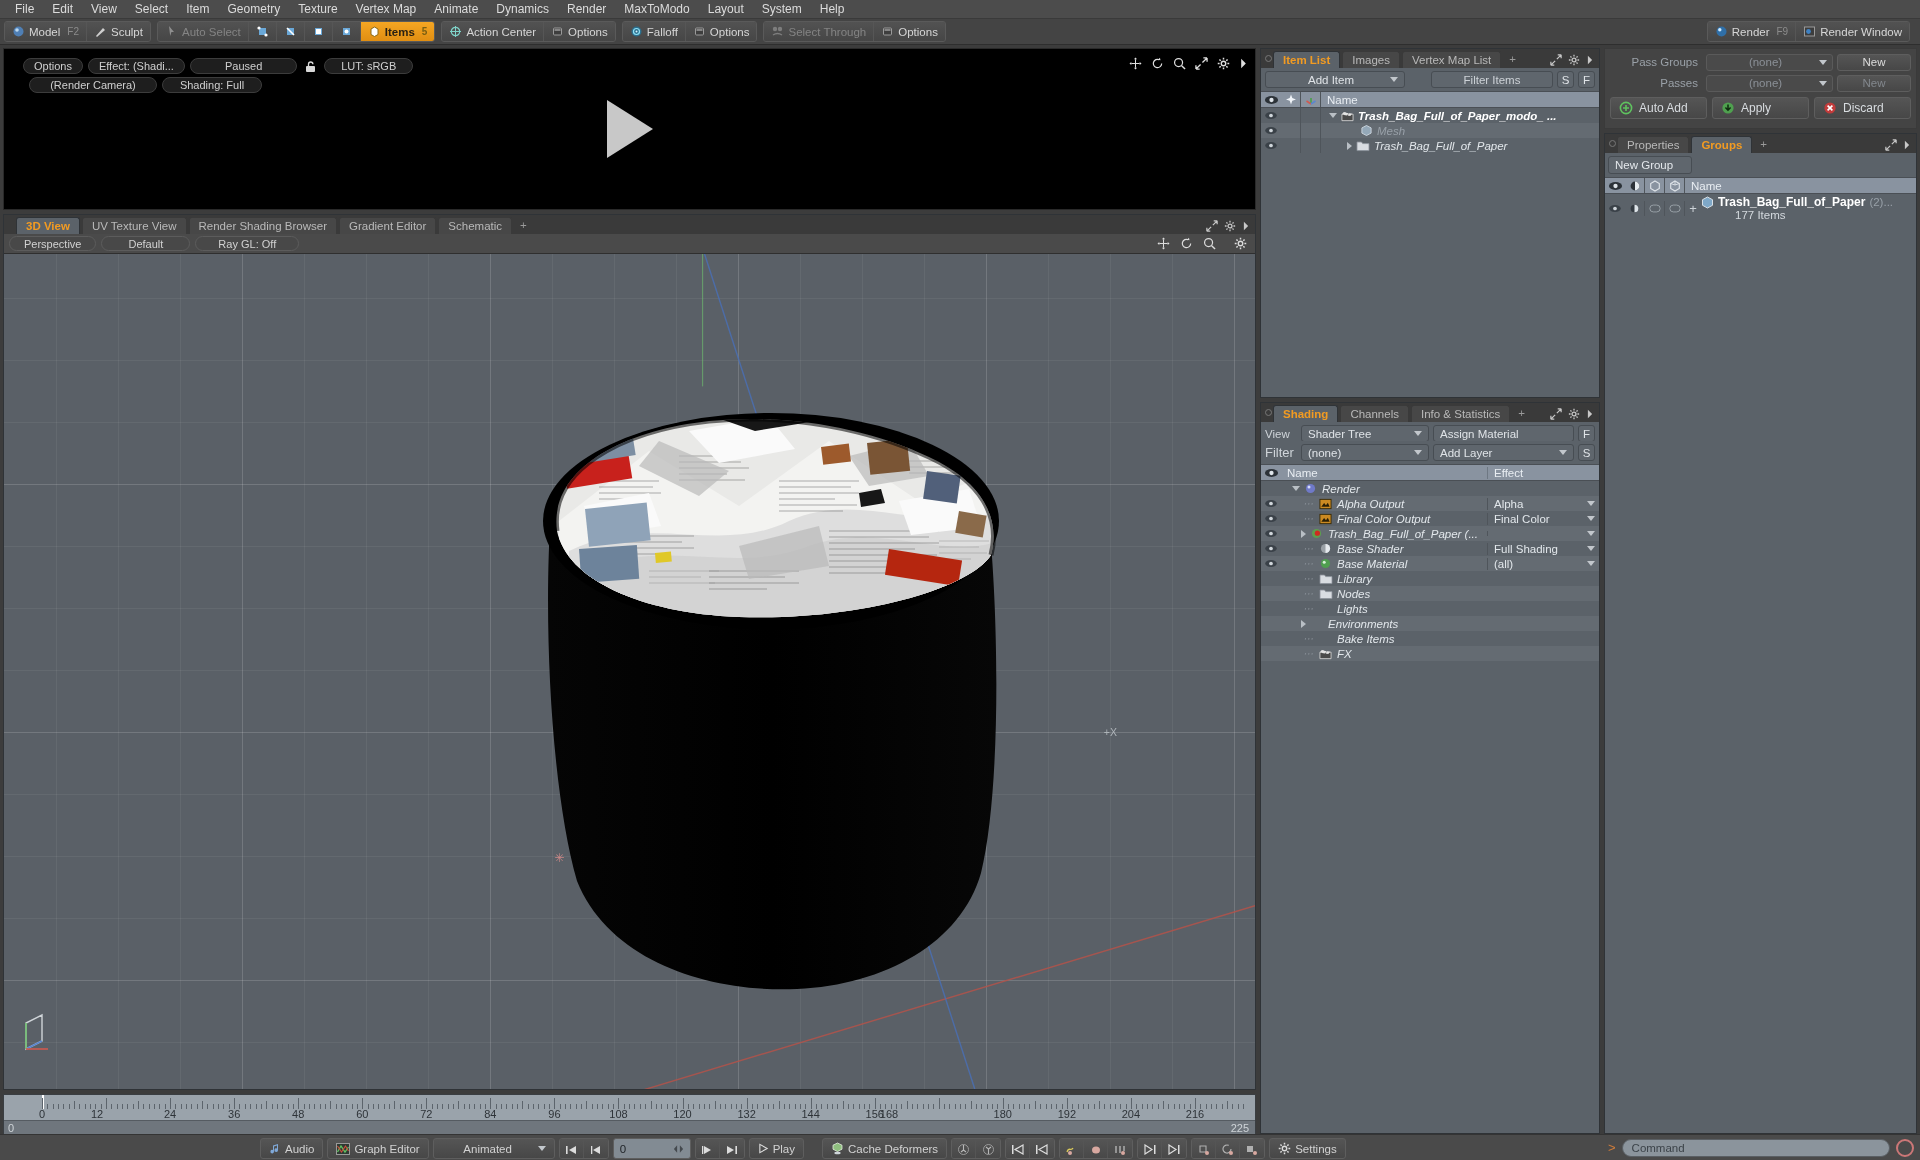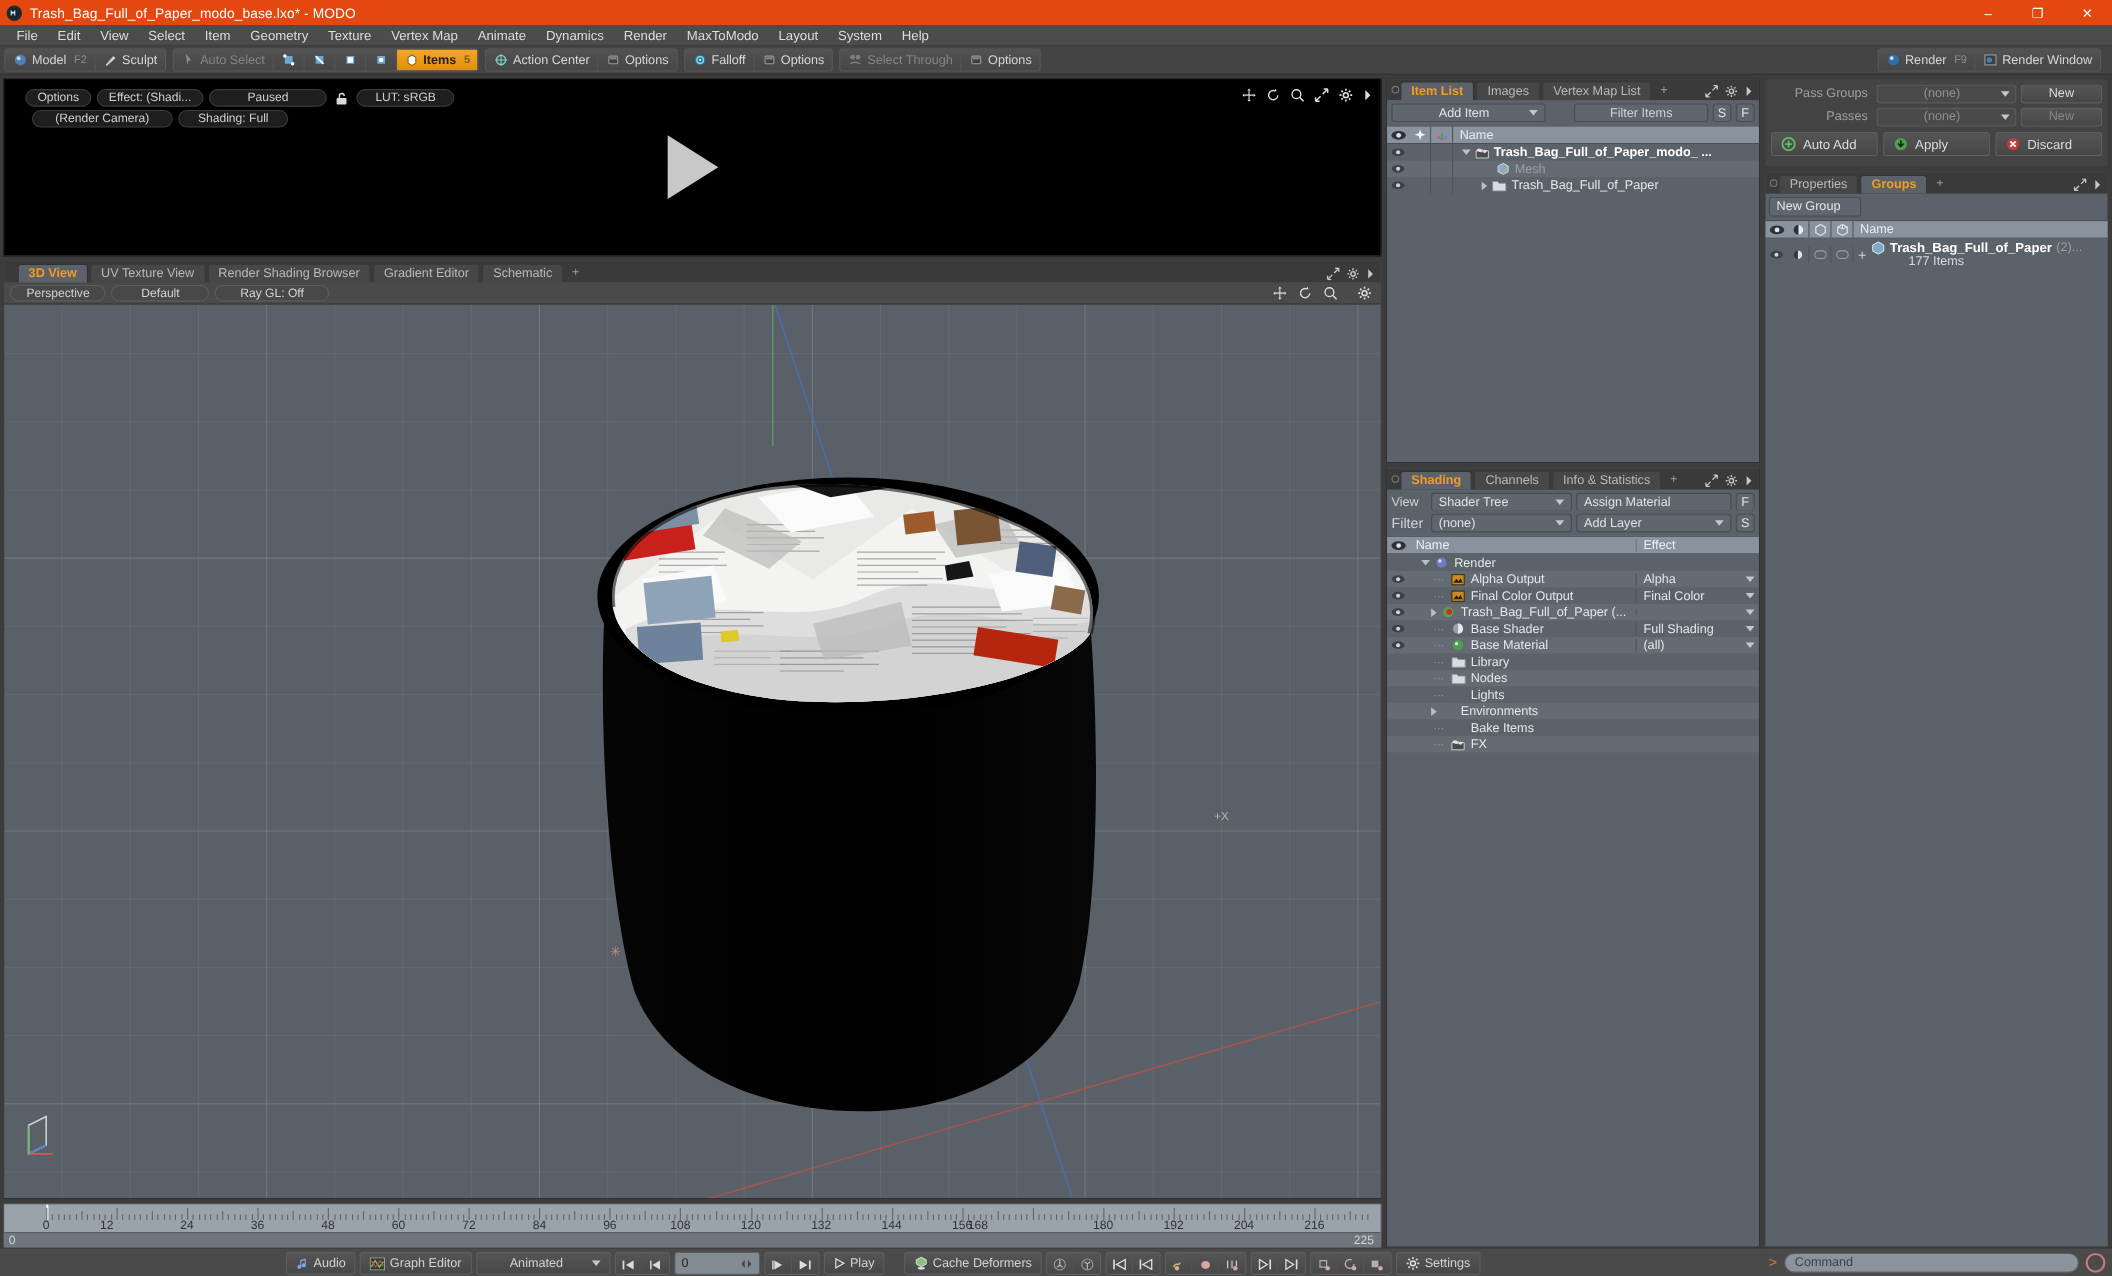--- a/index.html
+++ b/index.html
@@ -124,21 +124,21 @@
   .caret{width:0;height:0;border-left:4px solid transparent;border-right:4px solid transparent;
          border-top:5px solid #c2c7cc;}
   .lhead{height:17px;background:#8993a0;display:flex;align-items:center;flex:0 0 17px;
          border-top:1px solid #4a4f55;border-bottom:1px solid #4a4f55;}
   .lhead .cell{font-size:11.5px;color:#e8edf2;padding-left:6px;}
   .lrows{flex:1;overflow:hidden;background:#5b6269;min-height:0;}
   .lrow{height:15px;display:flex;align-items:center;font-size:11.5px;color:#e2e7eb;}
   .lrow.alt{background:#646b72;}
   .eye{width:20px;flex:0 0 20px;display:flex;align-items:center;justify-content:center;}
   .colsm{width:20px;flex:0 0 20px;border-right:1px solid #4f555b;height:15px;}
-  .nm{flex:1;display:flex;align-items:center;gap:4px;overflow:hidden;white-space:nowrap;}
+  .nm{flex:1;display:flex;align-items:center;gap:4px;overflow:hidden;white-space:nowrap;font-style:italic;}
   .nm.b{font-weight:bold;color:#fff;}
   .nm.muted{color:#98a0a8;}
   .effcell{width:112px;flex:0 0 112px;display:flex;align-items:center;justify-content:space-between;
            padding:0 4px 0 6px;border-left:1px solid #4f555b;font-size:11.5px;color:#e2e7eb;}
   .tri{width:0;height:0;border-left:5px solid #b9bfc5;border-top:4px solid transparent;border-bottom:4px solid transparent;}
   .tri.dn{border-left:4px solid transparent;border-right:4px solid transparent;border-top:5px solid #b9bfc5;border-bottom:none;}
   .dash{width:14px;flex:0 0 14px;color:#8d959c;font-size:10px;text-align:center;}
 
   
   .passrow{display:flex;align-items:center;gap:4px;height:18px;margin-bottom:3px;}
@@ -166,34 +166,20 @@
 
   
   .model{position:absolute;}
   svg{display:block;}
 </style>
 </head>
 <body>
 
 <div class="app">
 
-  <div class="titlebar">
-    <div class="tb-icon">
-      <svg width="10" height="10" viewBox="0 0 10 10">
-          <circle cx="5" cy="5" r="4.6" fill="#18242c"></circle>
-          <path d="M2.2 7V3.2l1.6 2 1.6-2V7" stroke="#d6eaf5" stroke-width="1" fill="none"></path>
-        </svg>
-    </div>
-    <div class="tb-title">Trash_Bag_Full_of_Paper_modo_base.lxo* - MODO</div>
-    <div class="tb-btns">
-      <div class="tb-btn">–</div>
-      <div class="tb-btn">❐</div>
-      <div class="tb-btn close">✕</div>
-    </div>
-  </div>
 
   <div class="menubar" id="menubar">
       <div class="mi">File</div>
       <div class="mi">Edit</div>
       <div class="mi">View</div>
       <div class="mi">Select</div>
       <div class="mi">Item</div>
       <div class="mi">Geometry</div>
       <div class="mi">Texture</div>
       <div class="mi">Vertex Map</div>

